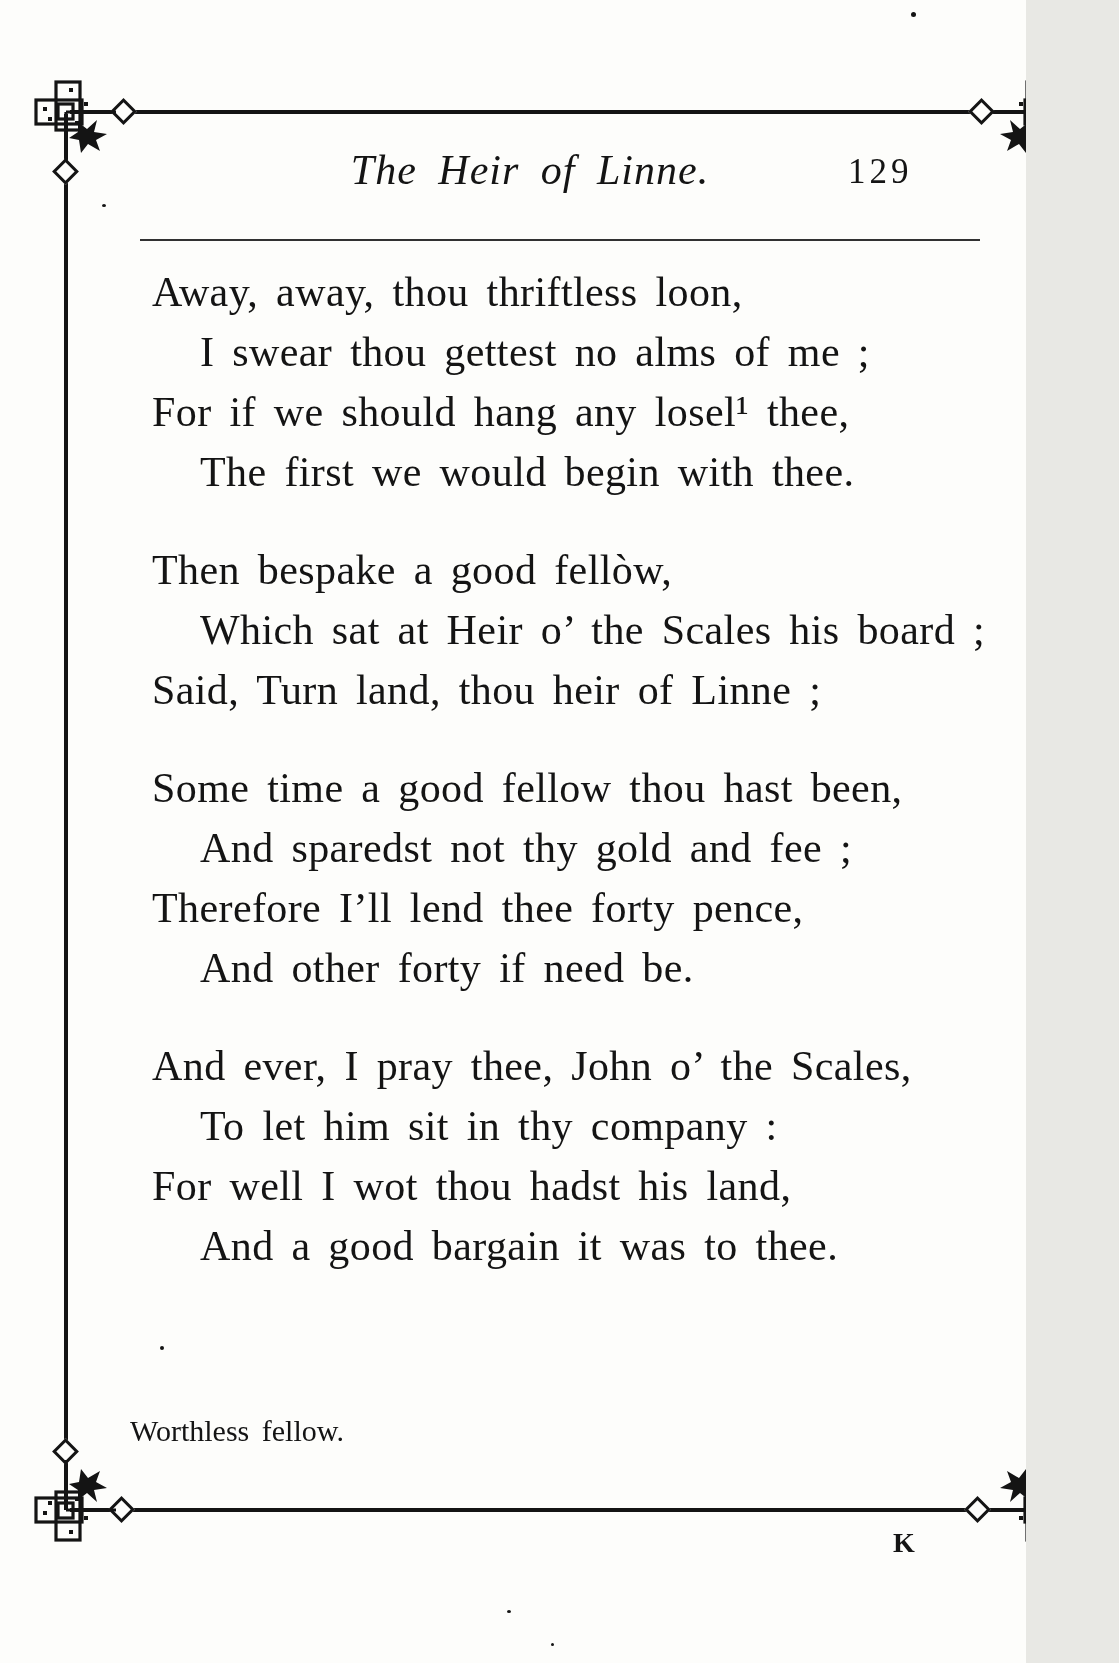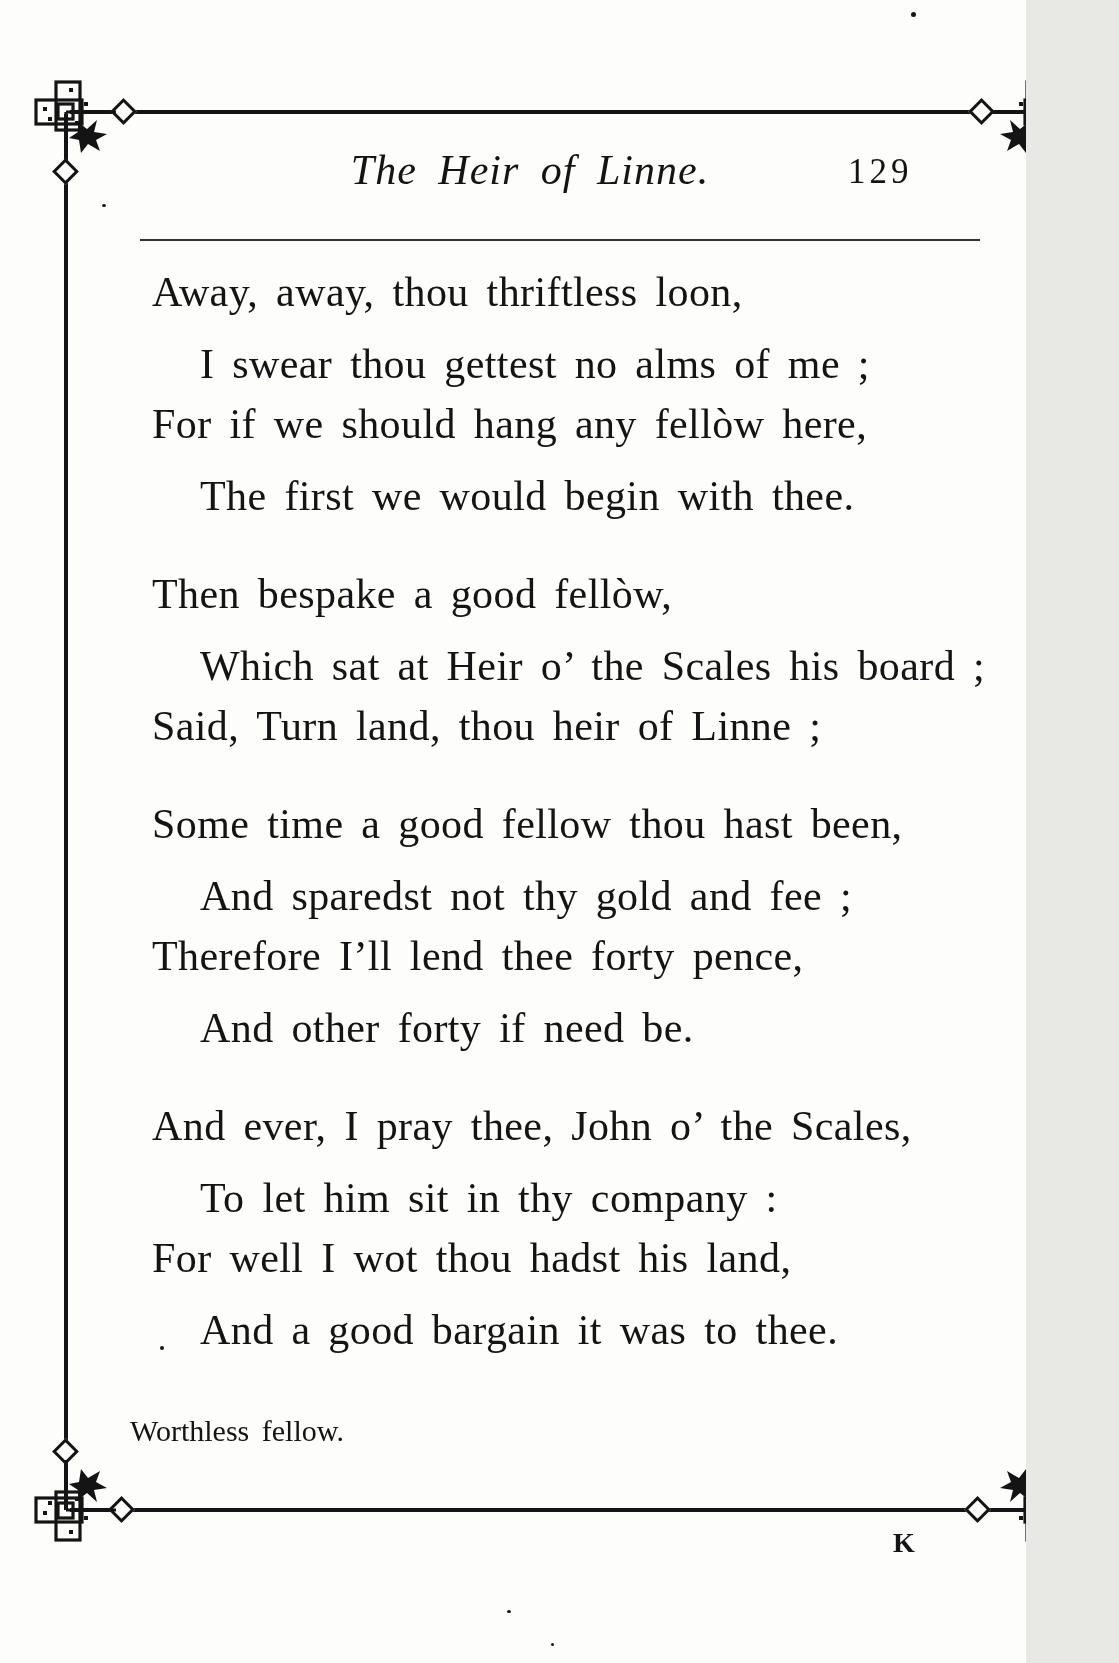--- a/index.html
+++ b/index.html
@@ -41,21 +41,21 @@
     font-size:35px;letter-spacing:4px;margin-left:40px;
   }
   
   .poem{
     position:absolute;left:152px;top:262px;width:900px;
     font-size:42px;line-height:60px;
     word-spacing:7px;letter-spacing:.4px;
     white-space:nowrap;
   }
   .stanza{margin:0 0 38px 0;}
-  .poem-line.indent{padding-left:48px;margin-top:12px;}
+  .poem-line.indent{padding-left:48px;}
   
   .footnote{
     position:absolute;left:130px;top:1414px;width:810px;
     text-align:left;font-size:30px;word-spacing:5px;
   }
   .signature-mark{
     position:absolute;left:893px;top:1527px;
     font-size:28px;font-weight:bold;letter-spacing:1px;
   }
   
@@ -114,21 +114,21 @@
     </svg>
 
   <div class="running-title">The Heir of Linne.</div>
   <div class="page-number">129</div>
   <div class="rule-hairline" style="left:140px;top:239px;width:840px;height:2px;"></div>
 
   <div class="poem">
       <div class="stanza">
         <div class="poem-line">Away, away, thou thriftless loon,</div>
         <div class="poem-line indent">I swear thou gettest no alms of me ;</div>
-        <div class="poem-line">For if we should hang any fellòw here,</div>
+        <div class="poem-line">For if we should hang any losel¹ thee,</div>
         <div class="poem-line indent">The first we would begin with thee.</div>
       </div>
       <div class="stanza">
         <div class="poem-line">Then bespake a good fellòw,</div>
         <div class="poem-line indent">Which sat at Heir o’ the Scales his board ;</div>
         <div class="poem-line">Said, Turn land, thou heir of Linne ;</div>
       </div>
       <div class="stanza">
         <div class="poem-line">Some time a good fellow thou hast been,</div>
         <div class="poem-line indent">And sparedst not thy gold and fee ;</div>

